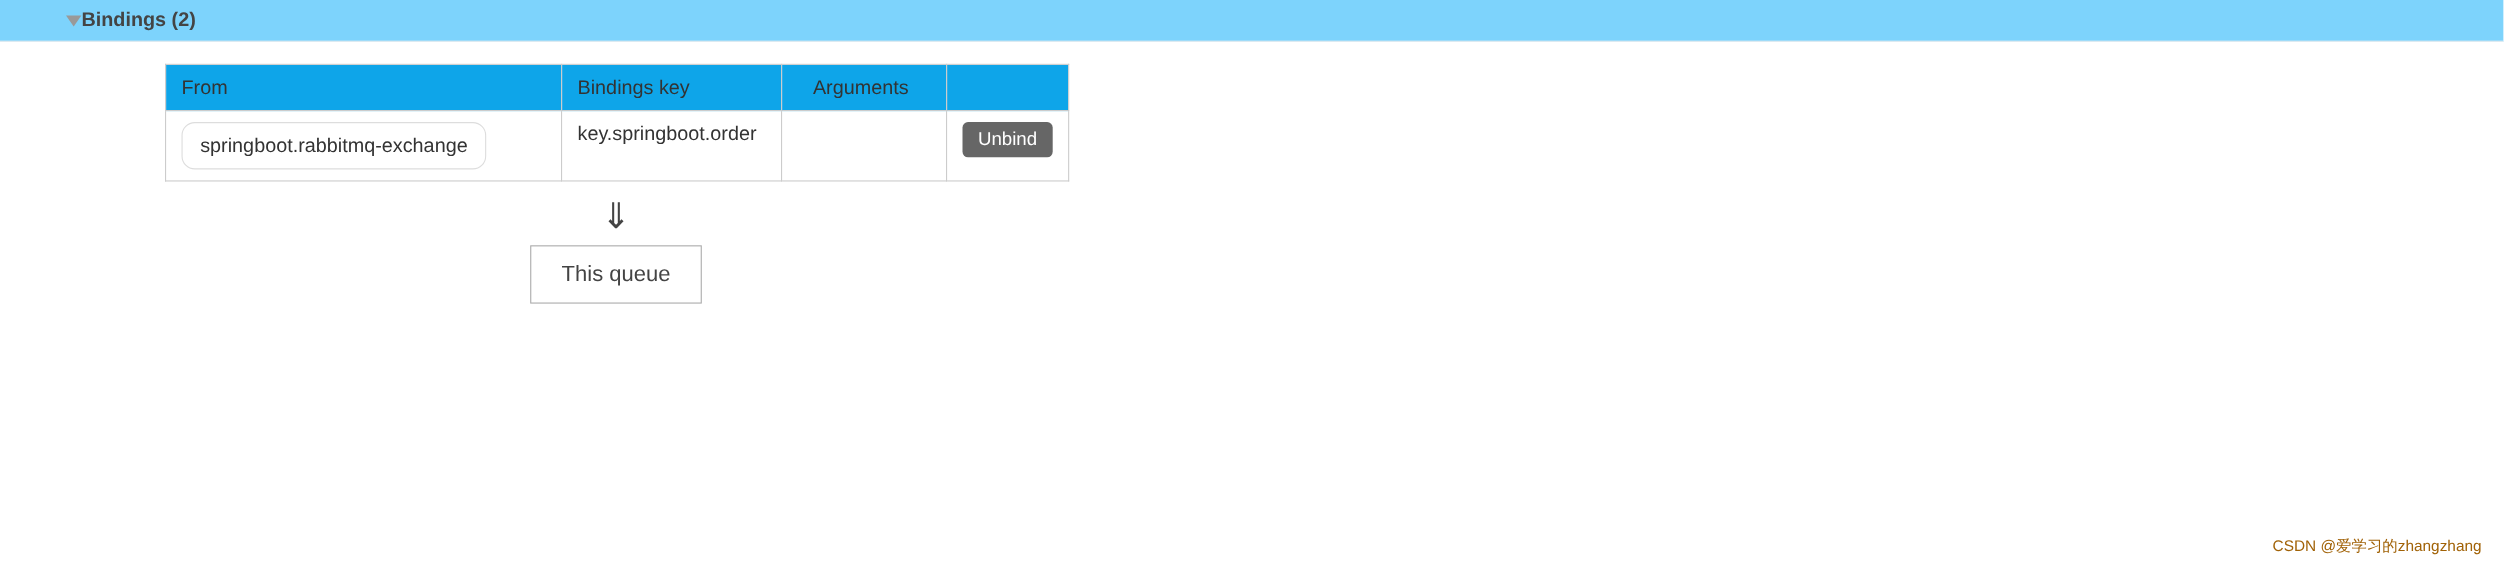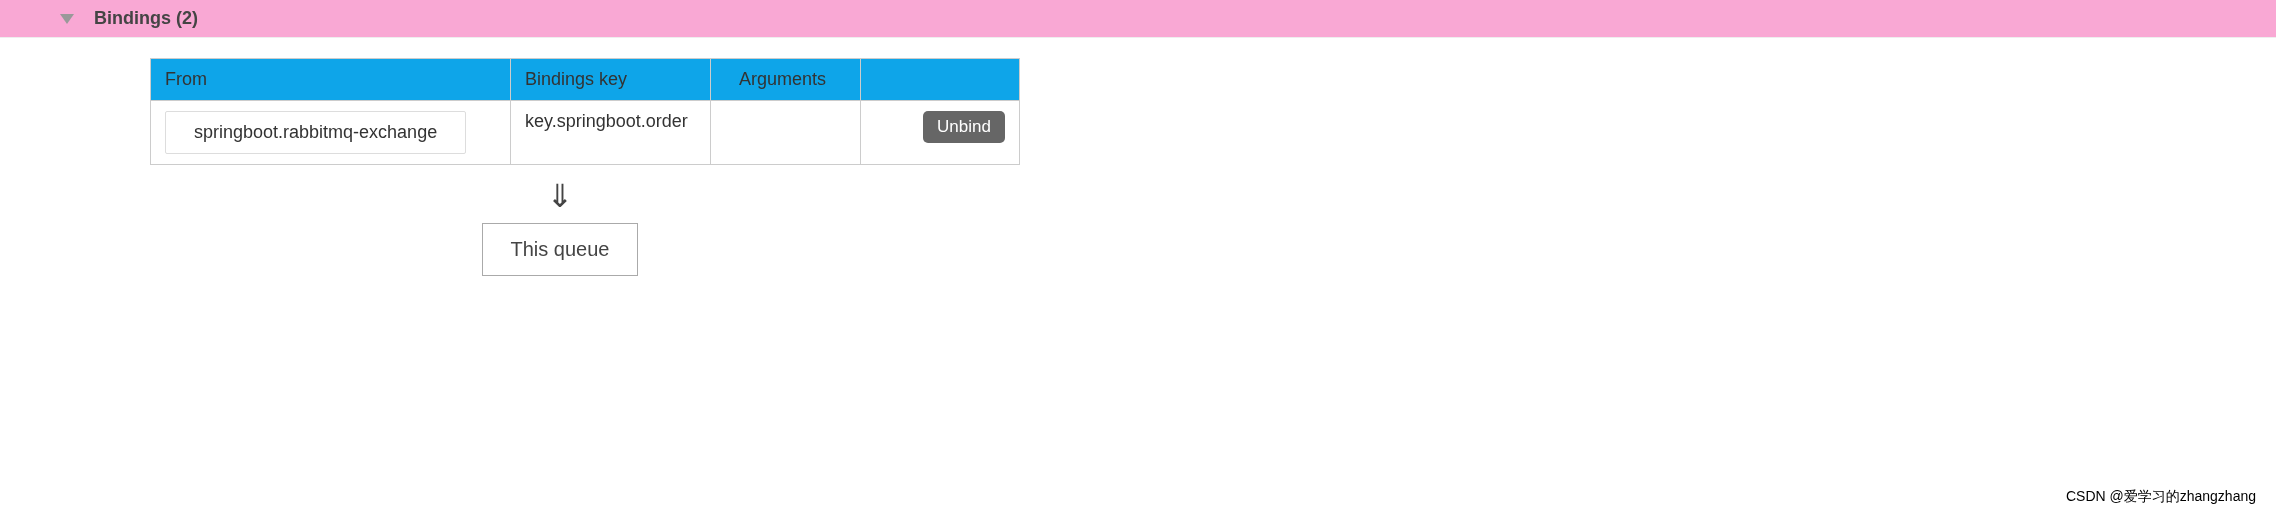--- a/index.html
+++ b/index.html
@@ -10,26 +10,26 @@
     body {
       font-family: Verdana, Geneva, sans-serif;
       font-size: 16px;
       color: #333;
       background: #fff;
       width: 2276px;
       height: 512px;
       position: relative;
     }
     .section-header {
-      background: #f9a8d4;
+      background: #7dd3fc;
       padding: 8px 60px;
       border-bottom: 1px solid #eee;
       display: flex;
       align-items: center;
-      gap: 20px;
+      gap: 0;
       text-align: right;
     }
     .collapse-arrow {
       display: inline-block;
       width: 0;
       height: 0;
       border-left: 7px solid transparent;
       border-right: 7px solid transparent;
       border-top: 10px solid #999;
     }
@@ -55,35 +55,34 @@
       font-weight: normal;
       background: #0ea5e9;
     }
     .default-row td {
       background: linear-gradient(to bottom, #f8f8f8, #eeeeee);
       color: #666;
     }
     .exchange-link {
       display: inline-block;
       border: 1px solid #ddd;
-      border-radius: 2px;
-      padding: 10px 28px;
+      border-radius: 12px;
+      padding: 10px 16px;
       background: #fff;
       color: #333;
       cursor: pointer;
     }
     .unbind-btn {
       background: #666;
       color: #fff;
       border: none;
       border-radius: 5px;
       padding: 6px 14px;
       font-size: 17px;
       cursor: pointer;
-      margin-left: 48px;
     }
     .arrow-down {
       text-align: center;
       margin: 12px 0 8px 0;
       font-size: 32px;
       color: #444;
       width: 820px;
     }
     .queue-box-wrapper {
       width: 820px;
@@ -94,21 +93,21 @@
       border: 1px solid #aaa;
       padding: 14px 28px;
       font-size: 20px;
       color: #444;
       background: #fff;
     }
     .watermark {
       position: absolute;
       bottom: 6px;
       right: 20px;
-      color: #000000;
+      color: #a16207;
       font-size: 14px;
     }
     .col-from { width: 360px; }
     .col-routing { width: 200px; }
     .col-args { width: 150px; padding-left: 28px; }
     .col-actions { width: 110px; }
   </style>
 </head>
 <body>
 

